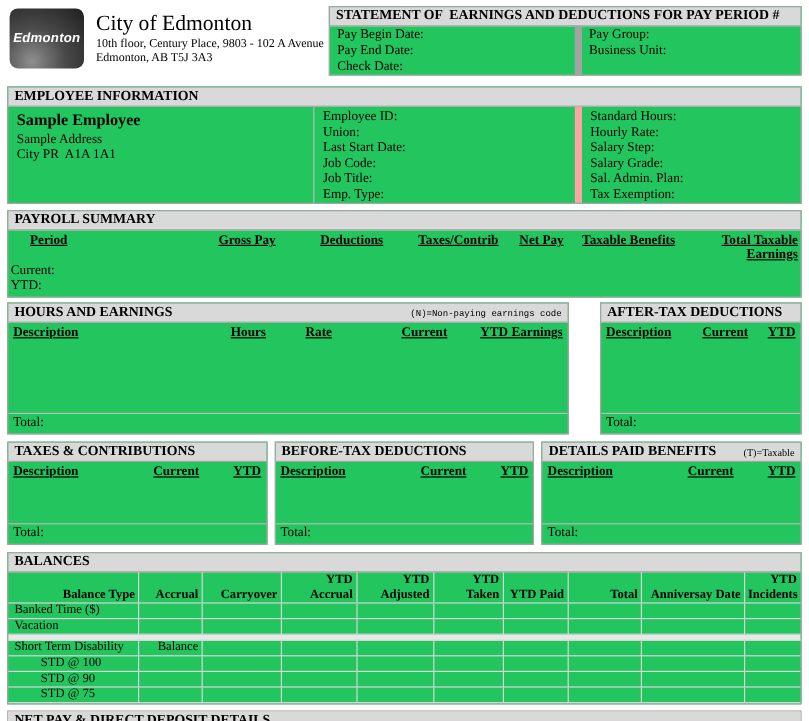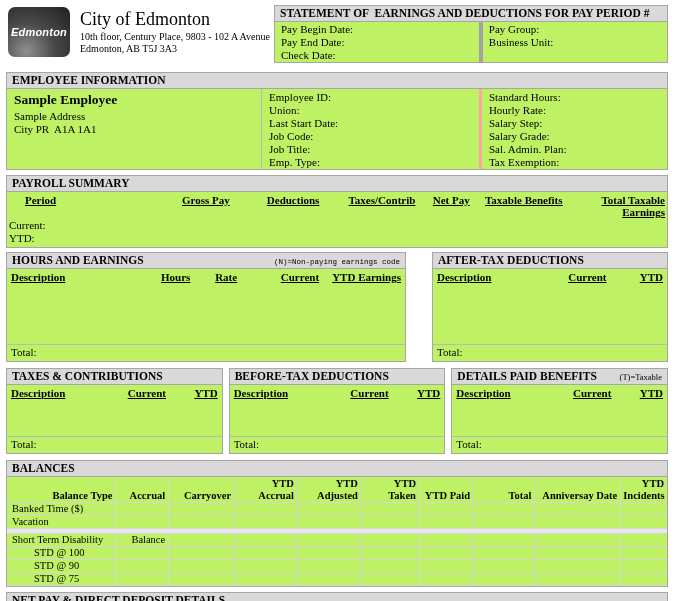--- a/index.html
+++ b/index.html
@@ -7,21 +7,21 @@
   body {
     font-family: "Liberation Serif", serif;
     font-size: 11px;
     color: #000;
     background: #fff;
   }
   .page { width: 674px; height: 601px; padding: 5px 6px; overflow: hidden; }
   .pre { white-space: pre-wrap; }
 
   
-  .box { border: 1px solid #a6a6a6; background: #bef264; }
+  .box { border: 1px solid #a6a6a6; background: #22c55e; }
   .bar {
     background: #d9d9d9;
     border-bottom: 1px solid #a6a6a6;
     padding: 1px 5px;
     font-weight: bold;
     font-size: 11.5px;
     line-height: 13px;
   }
   .bar-flex { display: flex; justify-content: space-between; align-items: flex-end; }
   .bar-note { font-family: "Liberation Mono", monospace; font-weight: normal; font-size: 7.5px; line-height: 10px; }
@@ -38,44 +38,44 @@
   .logo-text {
     color: #fff; font-family: "Liberation Sans", sans-serif;
     font-weight: bold; font-style: italic; font-size: 11px; letter-spacing: 0.2px;
   }
   .org { padding-top: 2px; }
   .org-name { font-size: 18px; font-weight: normal; line-height: 24px; }
   .org-addr { font-size: 10px; line-height: 12px; }
   .stmt { margin-left: auto; width: 394px; height: 58px; }
   .stmt-body { display: flex; height: 41px; }
   .stmt-col { width: 52%; padding: 1px 6px; line-height: 13.2px; }
-  .stmt-col-right { width: 48%; border-left: 4px solid #a3a3a3; }
+  .stmt-col-right { width: 48%; border-left: 6px solid #a3a3a3; }
 
   
   .emp-body { display: flex; height: 80px; }
   .emp-col1 { width: 38.5%; padding: 3px 7px; }
   .emp-col2 { width: 33%; border-left: 1px solid #b9b9b9; padding: 2px 7px; line-height: 12.9px; }
-  .emp-col3 { width: 28.5%; border-left: 3px solid #fca5a5; padding: 2px 7px; line-height: 12.9px; }
+  .emp-col3 { width: 28.5%; border-left: 6px solid #fca5a5; padding: 2px 7px; line-height: 12.9px; }
   .emp-name { font-size: 13.5px; font-weight: bold; line-height: 16px; margin-bottom: 2px; }
   .emp-addr { line-height: 13.2px; }
 
   
   .ps { margin-top: 5px; }
   .ps-head { display: flex; padding: 2px 2px 1px 2px; margin-left: 16px; }
   .ps-head span { font-weight: bold; text-decoration: underline; text-align: right; }
   .ps-c0 { width: 18%;  text-align: left !important; }
   .ps-c1 { width: 14%; } .ps-c2 { width: 14%; } .ps-c3 { width: 15%; }
   .ps-c4 { width: 8.5%; } .ps-c5 { width: 14.5%; } .ps-c6 { width: 16%; }
   .ps-row { padding: 0 2px; line-height: 13px; }
   .ps-body { padding-bottom: 2px; }
 
   
   .cols2 { display: flex; gap: 6px; margin-top: 4px; }
   .cols3 { display: flex; gap: 6px; margin-top: 6px; }
-  .he-box { width: 400px; }
+  .he-box { width: 468px; }
   .atd-box { flex: 1; margin-left: 20px; }
   .tc-box { flex: 1; }
   .det-head { display: flex; padding: 2px 4px 1px 4px; }
   .det-head span { font-weight: bold; text-decoration: underline; text-align: right; }
   .he-c0 { width: 33%; text-align: left !important; }
   .he-c1 { width: 13%; } .he-c2 { width: 12%; } .he-c3 { width: 21%; } .he-c4 { width: 21%; }
   .d3-c0 { width: 42%; text-align: left !important; }
   .d3-c1 { width: 33%; } .d3-c2 { width: 25%; }
   .det-space-lg { height: 60px; }
   .det-space-sm { height: 36px; }

